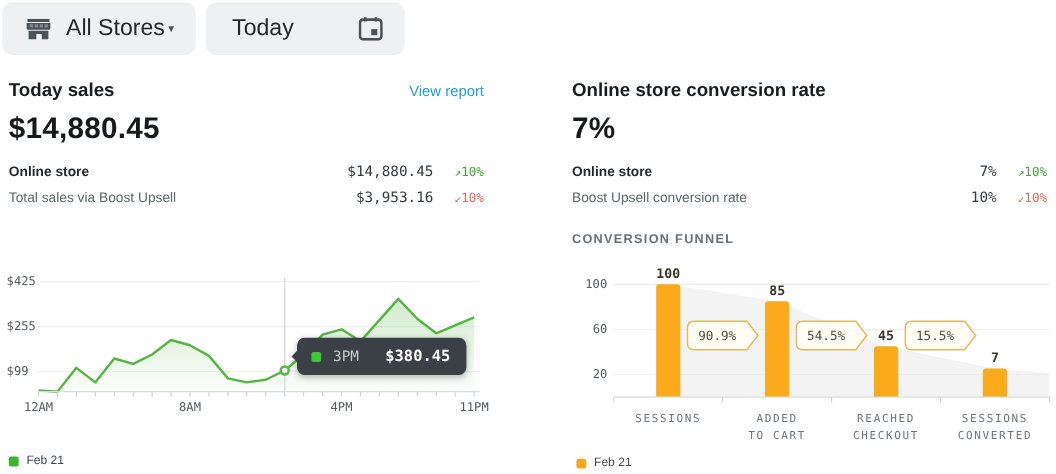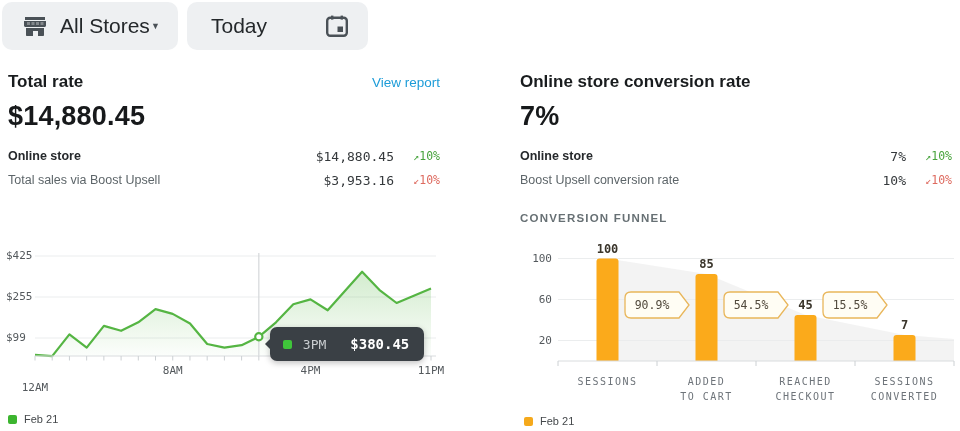--- a/index.html
+++ b/index.html
@@ -91,21 +91,21 @@
     <svg class="icon-svg" width="22" height="22" viewBox="0 0 22 22">
       <rect x="1.2" y="2.8" width="19.6" height="18" rx="3" fill="none" stroke="#4a5157" stroke-width="2.4"></rect>
       <line x1="6.2" y1="0.6" x2="6.2" y2="4.6" stroke="#4a5157" stroke-width="2.4"></line>
       <line x1="15.8" y1="0.6" x2="15.8" y2="4.6" stroke="#4a5157" stroke-width="2.4"></line>
       <rect x="11.5" y="11.5" width="5.5" height="5.5" fill="#4a5157"></rect>
     </svg>
   </div>
 
   <section class="panel panel-left">
     <div class="panel-head">
-      <h2 class="panel-title">Total rate</h2>
+      <h2 class="panel-title">Today sales</h2>
       <a class="view-report" href="#">View report</a>
     </div>
     <div class="headline">$14,880.45</div>
     <div class="rows">
       <div class="mrow">
         <span class="mrow-label strong">Online store</span>
         <span class="mrow-value">$14,880.45</span>
         <span class="mrow-delta trend-up"><span class="tr-arrow">↗</span><span>10%</span></span>
       </div>
       <div class="mrow">
@@ -175,27 +175,27 @@
       <line x1="297.69565217391306" x2="297.69565217391306" y1="106" y2="110.5" stroke="#ccd0d3" stroke-width="1"></line>
       <line x1="314.9130434782609" x2="314.9130434782609" y1="106" y2="110.5" stroke="#ccd0d3" stroke-width="1"></line>
       <line x1="332.1304347826087" x2="332.1304347826087" y1="106" y2="110.5" stroke="#ccd0d3" stroke-width="1"></line>
       <line x1="349.3478260869565" x2="349.3478260869565" y1="106" y2="110.5" stroke="#ccd0d3" stroke-width="1"></line>
       <line x1="366.5652173913044" x2="366.5652173913044" y1="106" y2="110.5" stroke="#ccd0d3" stroke-width="1"></line>
       <line x1="383.7826086956522" x2="383.7826086956522" y1="106" y2="110.5" stroke="#ccd0d3" stroke-width="1"></line>
       <line x1="401" x2="401" y1="106" y2="110.5" stroke="#ccd0d3" stroke-width="1"></line>
       <circle cx="228.82608695652175" cy="86.79411764705883" r="3.6" fill="#ffffff" stroke="#55b543" stroke-width="2.2"></circle>
     </svg>
   <div id="sales-xlabels">
-      <span class="axis-label xtick-label" style="left: 35px; top: 381px;">12AM</span>
+      <span class="axis-label xtick-label" style="left: 35px; top: 364px;">12AM</span>
       <span class="axis-label xtick-label" style="left: 172.739px; top: 364px;">8AM</span>
       <span class="axis-label xtick-label" style="left: 310.478px; top: 364px;">4PM</span>
       <span class="axis-label xtick-label" style="left: 431px; top: 364px;">11PM</span>
     </div>
 
-  <div class="tooltip" id="sales-tooltip" style="left: 269.826px; top: 327px;">
+  <div class="tooltip" id="sales-tooltip" style="left: 269.826px; top: 307px;">
     <span class="swatch" style="background:#3fc53a;"></span>
     <span class="tooltip-time">3PM</span>
     <span class="tooltip-value">$380.45</span>
   </div>
 
   <div class="legend legend-sales">
     <span class="swatch" style="background:#3cb52f;"></span>
     <span class="legend-text">Feb 21</span>
   </div>
 

